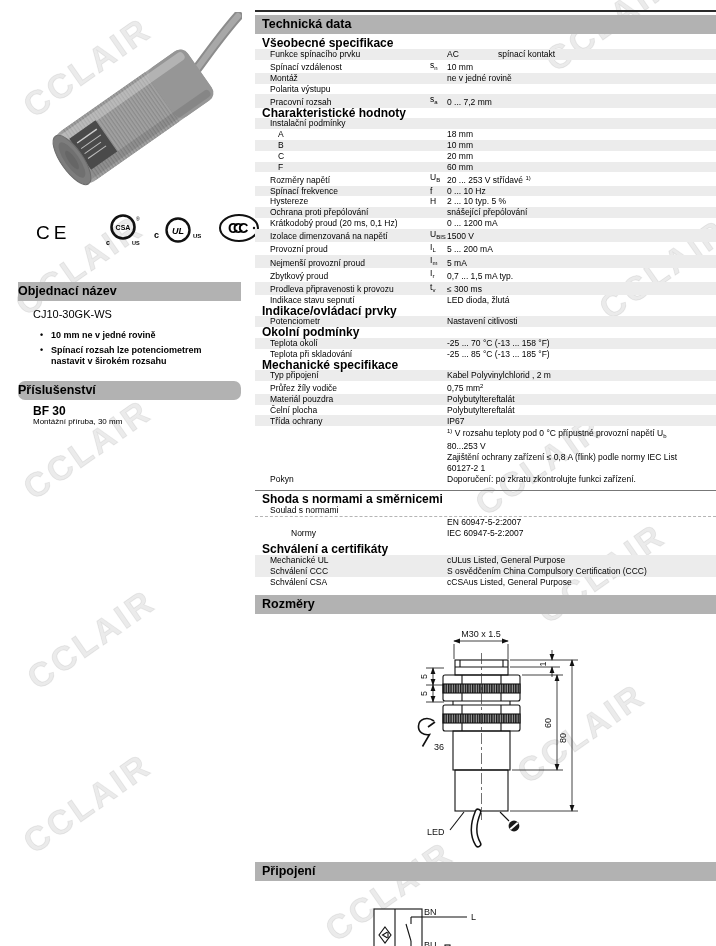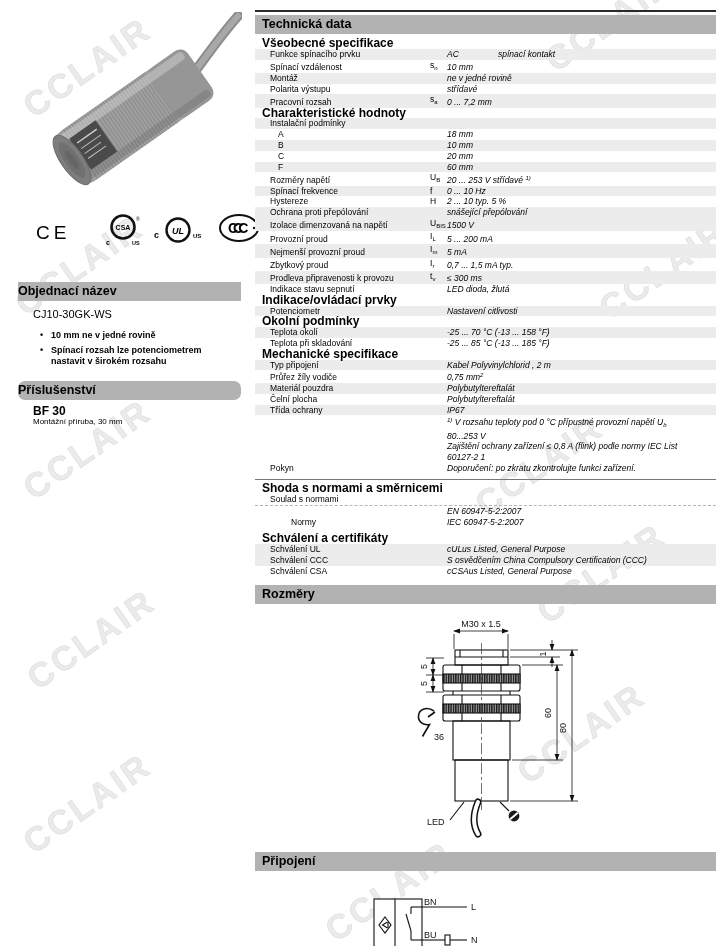--- a/index.html
+++ b/index.html
@@ -34,21 +34,21 @@
   
   .spec{margin-top:4px;}
   .trow{display:flex;min-height:10.8px;line-height:10.7px;font-size:8.5px;align-items:flex-end;}
   .trow.stripe{background:#ececec;}
   .trow.subhead{border-bottom:1px dashed #b5b5b5;}
   .shead{font-weight:bold;font-size:12px;line-height:10.8px;padding-left:7px;}
   .lbl{width:175px;flex:none;box-sizing:border-box;padding-left:15px;}
   .lbl.ind1{padding-left:23px;}
   .lbl.ind2{padding-left:36px;}
   .sym{width:17px;flex:none;}
-  .val{flex:1;font-style:italic;}
+  .val{flex:1;}
   .val .v1.with2{display:inline-block;min-width:51px;}
   .sub{font-size:6px;vertical-align:-1.5px;}
   .sup{font-size:6px;vertical-align:3px;}
   .sec-gap{margin-top:6px;}
   .topline{border-top:1px solid #777;margin:2px 0 3px 0;}
   
   .dim-bar{margin-top:8px;}
   .drawing{height:248px;position:relative;}
   .drawing svg{position:absolute;left:145px;top:14px;}
   .conn{height:84px;position:relative;}
@@ -161,21 +161,20 @@
             <div class="val"><span class="v1">10 mm</span></div>
           </div>
           <div class="trow stripe">
             <div class="lbl">Montáž</div>
             <div class="sym"></div>
             <div class="val"><span class="v1">ne v jedné rovině</span></div>
           </div>
           <div class="trow">
             <div class="lbl">Polarita výstupu</div>
             <div class="sym"></div>
-            <div class="val"><span class="v1">střídavé</span></div>
           </div>
           <div class="trow stripe">
             <div class="lbl">Pracovní rozsah</div>
             <div class="sym"><span>s</span><span class="sub">a</span></div>
             <div class="val"><span class="v1">0 ... 7,2 mm</span></div>
           </div>
         </div>
         <div class="section">
           <div class="shead">Charakteristické hodnoty</div>
           <div class="trow stripe">
@@ -217,20 +216,25 @@
           </div>
           <div class="trow">
             <div class="lbl">Hystereze</div>
             <div class="sym"><span>H</span></div>
             <div class="val"><span class="v1">2 ... 10  typ. 5  %</span></div>
           </div>
           <div class="trow stripe">
             <div class="lbl">Ochrana proti přepólování</div>
             <div class="sym"></div>
             <div class="val"><span class="v1">snášející přepólování</span></div>
+          </div>
+          <div class="trow">
+            <div class="lbl">Krátkodobý proud (20 ms, 0,1 Hz)</div>
+            <div class="sym"></div>
+            <div class="val"><span class="v1">0 ... 1200 mA</span></div>
           </div>
           <div class="trow stripe">
             <div class="lbl">Izolace dimenzovaná na napětí</div>
             <div class="sym"><span>U</span><span class="sub">BIS</span></div>
             <div class="val"><span class="v1">1500 V</span></div>
           </div>
           <div class="trow">
             <div class="lbl">Provozní proud</div>
             <div class="sym"><span>I</span><span class="sub">L</span></div>
             <div class="val"><span class="v1">5 ... 200 mA</span></div>
@@ -331,21 +335,21 @@
             <div class="sym"></div>
             <div class="val">
               <div class="vline"><span>EN 60947-5-2:2007</span></div>
               <div class="vline"><span>IEC 60947-5-2:2007</span></div>
             </div>
           </div>
         </div>
         <div class="section sec-gap">
           <div class="shead">Schválení a certifikáty</div>
           <div class="trow stripe">
-            <div class="lbl">Schválení UL</div>
+            <div class="lbl">Mechanické UL</div>
             <div class="sym"></div>
             <div class="val"><span class="v1">cULus Listed, General Purpose</span></div>
           </div>
           <div class="trow stripe">
             <div class="lbl">Schválení CCC</div>
             <div class="sym"></div>
             <div class="val"><span class="v1">S osvědčením China Compulsory Certification (CCC)</span></div>
           </div>
           <div class="trow">
             <div class="lbl">Schválení CSA</div>

